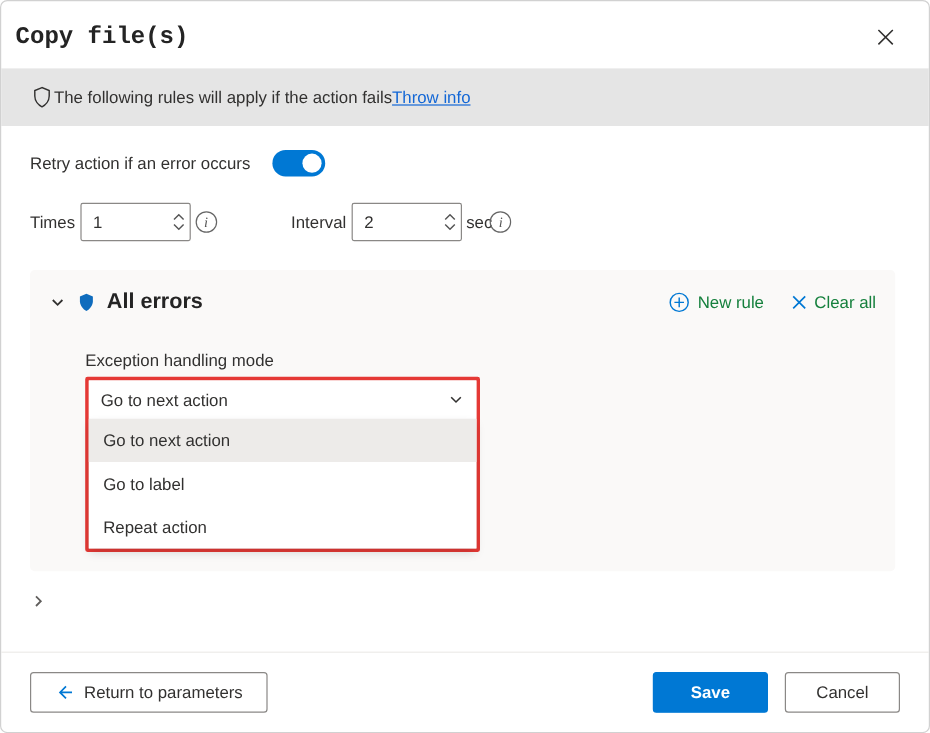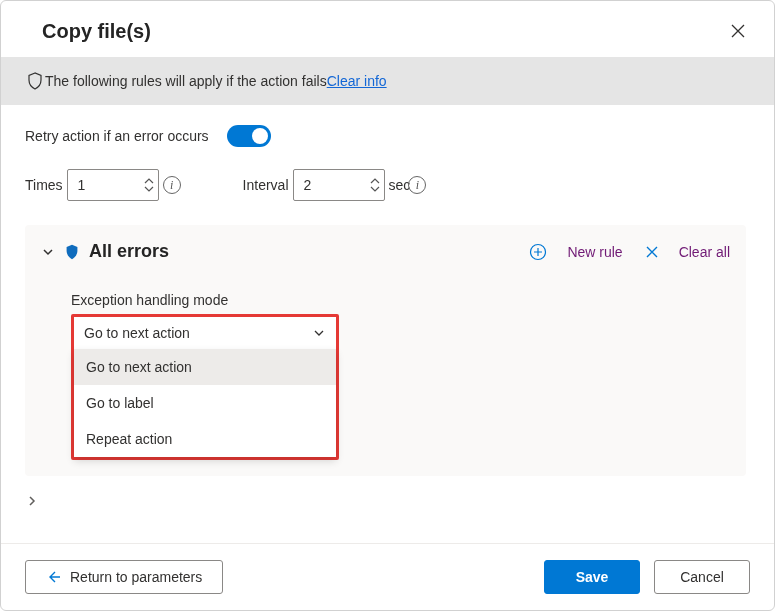--- a/index.html
+++ b/index.html
@@ -17,21 +17,22 @@
     border-radius: 6px;
     position: relative;
     background: #fff;
     display: flex;
     flex-direction: column;
   }
   .header {
     display: flex;
     align-items: center;
     justify-content: space-between;
-    padding: 18px 24px 14px 41px;
+    padding: 18px 24px 14px 12px;
+    font-family: Liberation Mono, monospace;
   }
   .header-title {
     font-size: 20px;
     font-weight: 600;
     color: #242424;
   }
   .close-btn {
     cursor: pointer;
     padding: 4px;
     color: #323130;
@@ -135,22 +136,22 @@
     color: #242424;
   }
   .errors-actions {
     display: flex;
     align-items: center;
     gap: 22px;
   }
   .act-link {
     display: flex;
     align-items: center;
-    gap: 20px;
-    color: #701a75;
+    gap: 6px;
+    color: #15803d;
     cursor: pointer;
     font-size: 14px;
   }
   .highlight-outer {
     border: 3px solid #e53935;
     border-radius: 2px;
     margin: 0 0 18px 30px;
   }
   .btn-group {
     display: flex;
@@ -172,21 +173,21 @@
     font-weight: 600;
     border: 1px solid #0f4fa6;
   }
   .btn-tab:not(.active) { background:#fff; }
   .field-label {
     margin: 0 0 6px 30px;
     color: #323130;
   }
   .select-wrap {
     margin-left: 30px;
-    width: 268px;
+    width: 329px;
     border: 3px solid #e53935;
     border-radius: 2px;
   }
   .select-input {
     display: flex;
     align-items: center;
     justify-content: space-between;
     height: 32px;
     padding: 0 10px;
     background: #fff;
@@ -262,21 +263,21 @@
           <path d="M2 2 L14 14 M14 2 L2 14" stroke="#323130" stroke-width="1.3" fill="none"></path>
         </svg>
     </div>
   </div>
 
   <div class="banner">
     <svg width="20" height="20" viewBox="0 0 20 20">
         <path d="M10 2 L4 4.5 V9 C4 13 7 16.5 10 18 C13 16.5 16 13 16 9 V4.5 Z" fill="none" stroke="#323130" stroke-width="1.2"></path>
       </svg>
     <span>The following rules will apply if the action fails </span>
-    <a href="#">Clear info</a>
+    <a href="#">Throw info</a>
   </div>
 
   <div class="body">
 
     <div class="retry-row">
       <span>Retry action if an error occurs</span>
       <div class="toggle">
         <div class="toggle-knob"></div>
       </div>
     </div>

